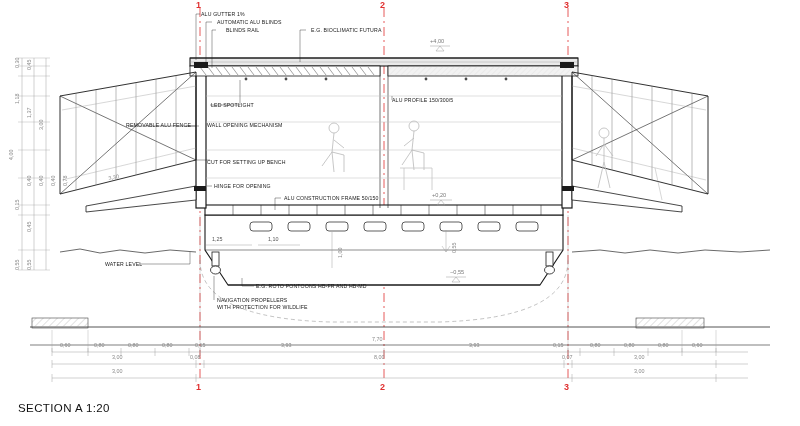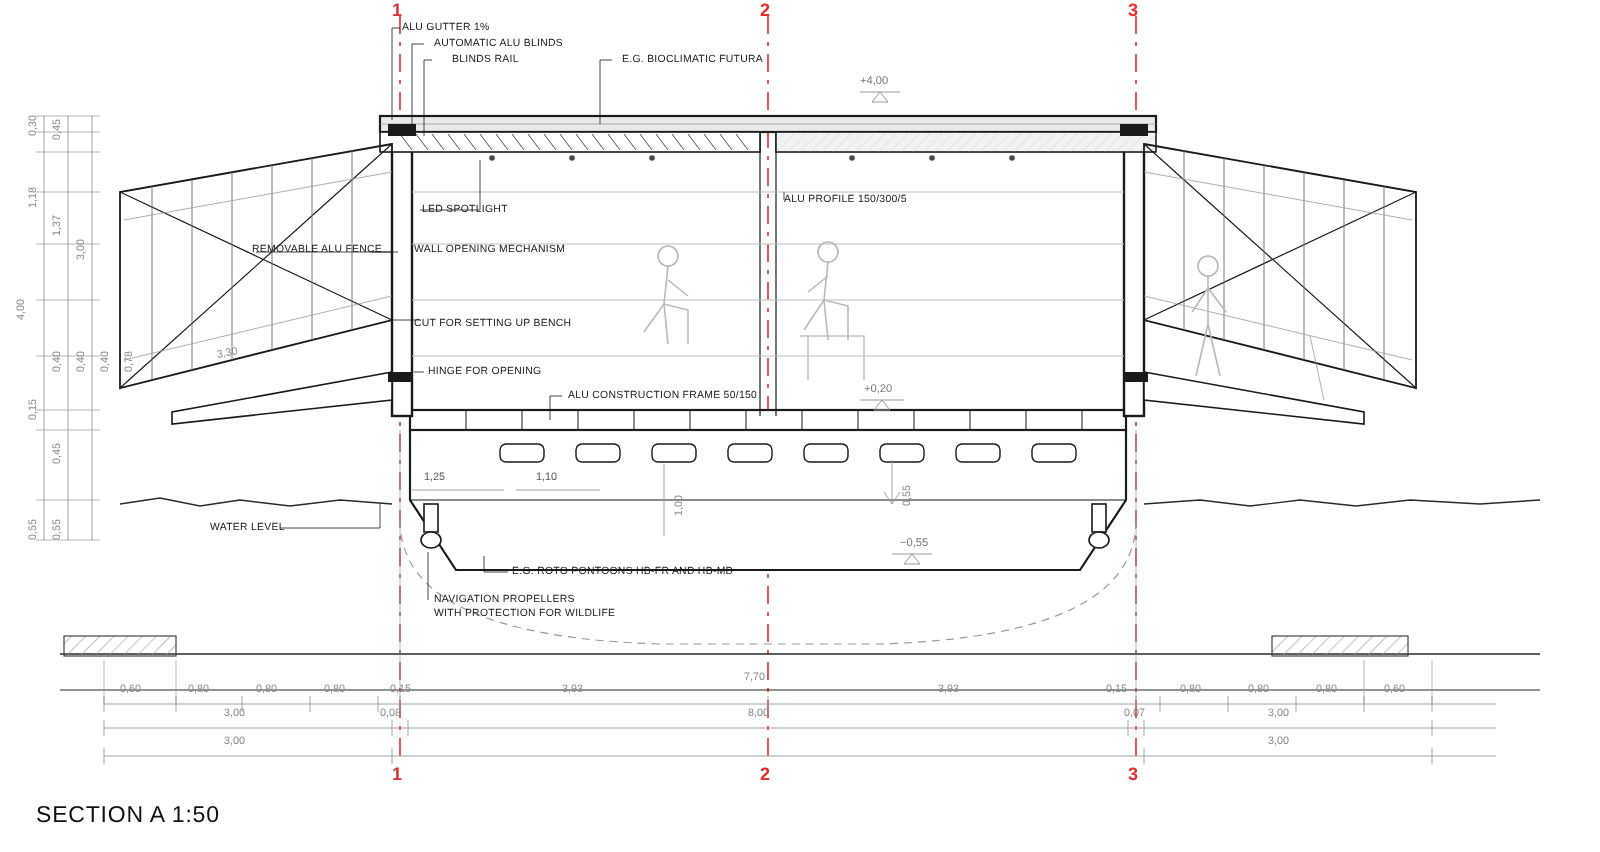--- a/index.html
+++ b/index.html
@@ -421,15 +421,15 @@
   <div class="dim" style="left:112px;top:368px;">3,00</div>
   <div class="dim" style="left:634px;top:368px;">3,00</div>
 
   <div class="gridnum" style="left:196px;top:0px;">1</div>
   <div class="gridnum" style="left:380px;top:0px;">2</div>
   <div class="gridnum" style="left:564px;top:0px;">3</div>
   <div class="gridnum" style="left:196px;top:382px;">1</div>
   <div class="gridnum" style="left:380px;top:382px;">2</div>
   <div class="gridnum" style="left:564px;top:382px;">3</div>
 
-  <div class="title" style="left:18px;top:402px;">SECTION A 1:50</div>
+  <div class="title" style="left:18px;top:402px;">SECTION A 1:20</div>
 
 </div>
 
 </body></html>

